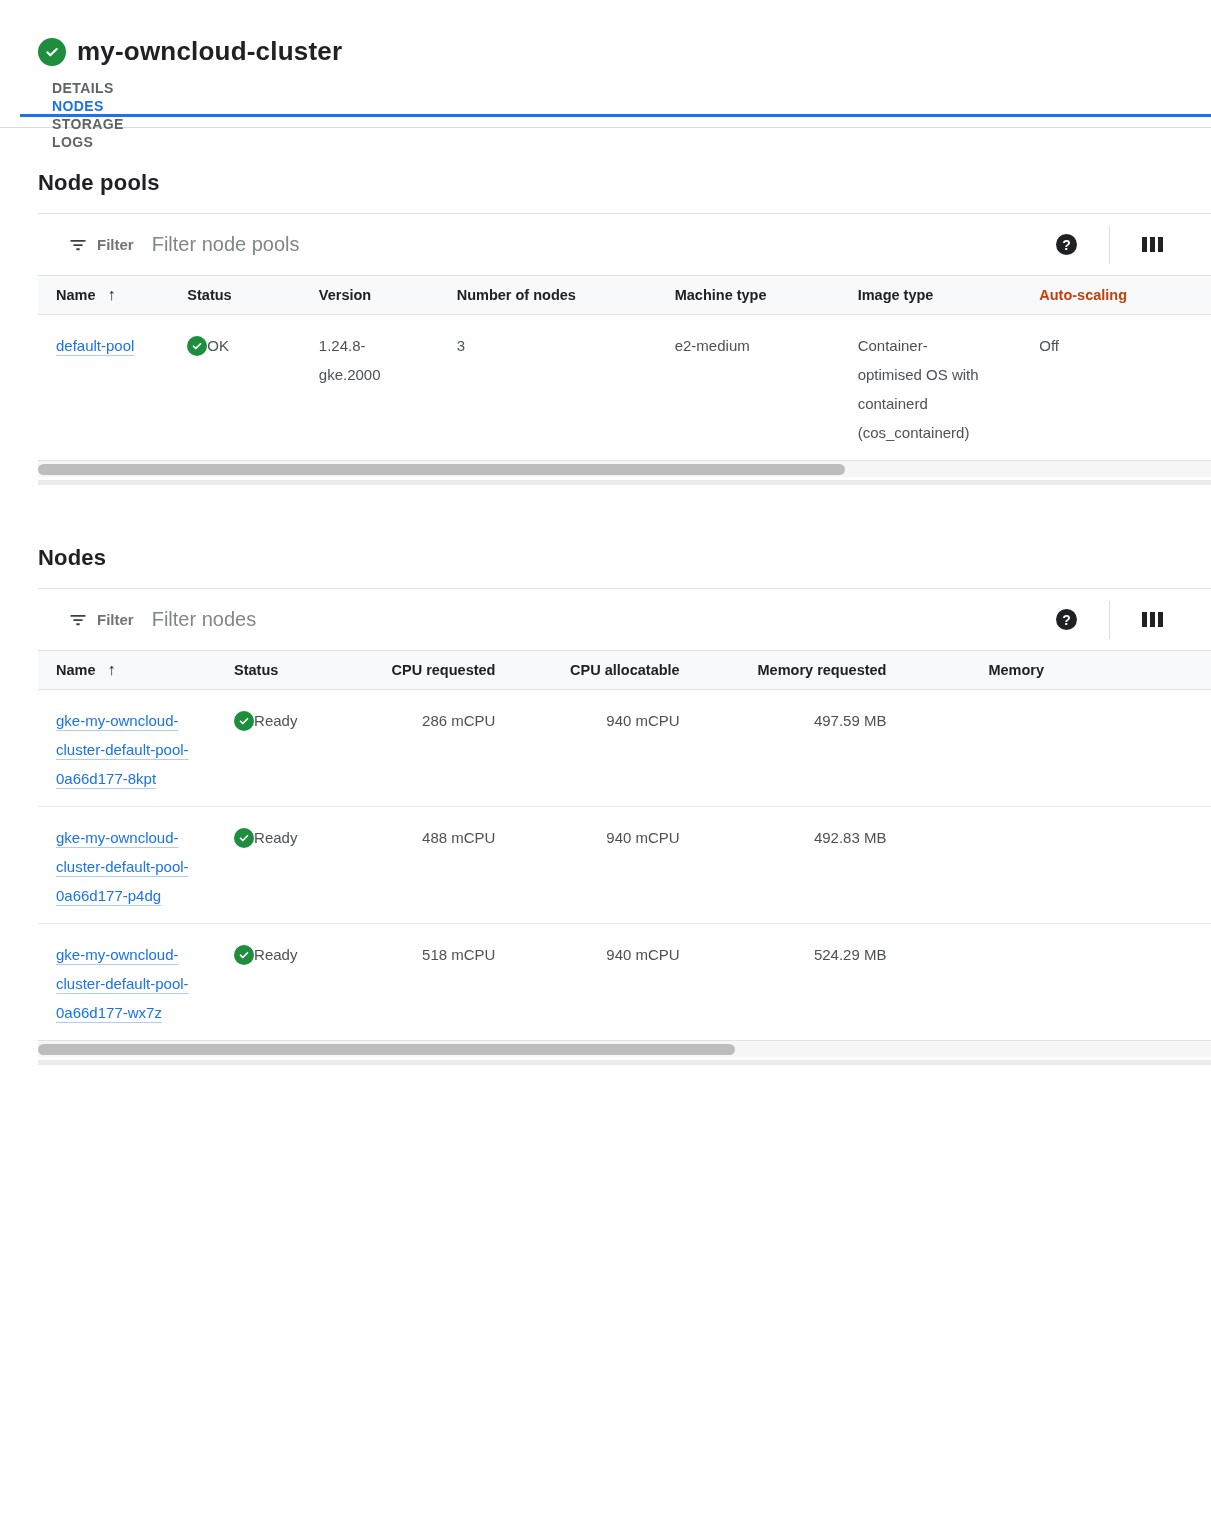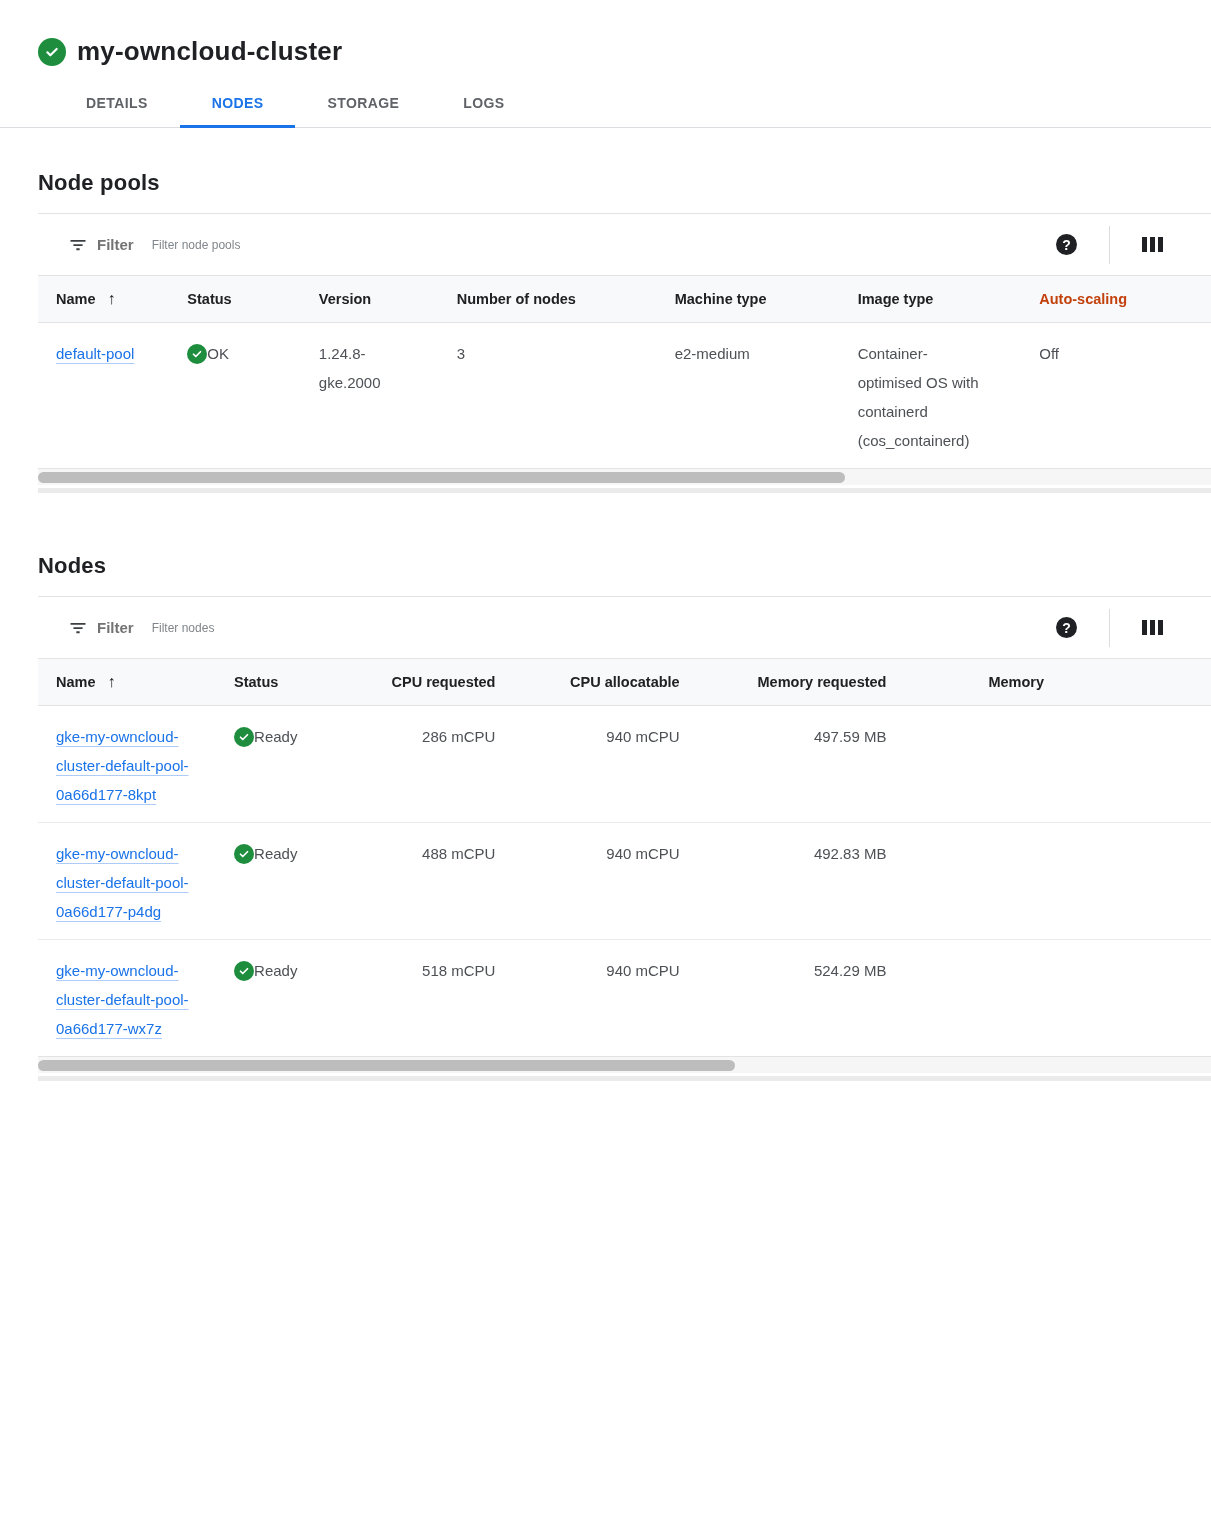--- a/index.html
+++ b/index.html
@@ -25,22 +25,22 @@
   }
   .status-circle.lg { width: 28px; height: 28px; }
   .status-circle.sm { width: 20px; height: 20px; }
   .status-circle svg { display: block; }
   .cluster-title { font-size: 26px; font-weight: 700; letter-spacing: 0.2px; }
 
   
   .tabs {
     display: flex; align-items: stretch;
     border-bottom: 1px solid #dadce0;
-    margin-left: -38px; padding-left: 54px;
-    height: 48px; margin-top: 4px;
+    margin-left: -38px; padding-left: 20px;
+    height: 48px; margin-top: 4px; flex-direction: column;
   }
   .tab {
     display: flex; align-items: center;
     padding: 0 32px;
     font-size: 14px; font-weight: 700; letter-spacing: 0.4px;
     color: #5f6368; cursor: pointer;
     border-bottom: 3px solid transparent;
     margin-bottom: -1px;
   }
   .tab.active { color: #1a73e8; border-bottom-color: #1a73e8; }
@@ -54,21 +54,21 @@
 
   
   .toolbar {
     display: flex; align-items: center;
     height: 61px; padding-left: 30px; padding-right: 48px;
   }
   .filter-icon { width: 20px; height: 20px; color: #3c4043; flex: 0 0 auto; }
   .filter-label { font-size: 15px; font-weight: 700; margin-left: 9px; color: #737373; }
   .filter-input {
     border: none; outline: none; background: transparent;
-    font-family: inherit; font-size: 12px; color: #202124;
+    font-family: inherit; font-size: 20px; color: #202124;
     margin-left: 18px; flex: 1 1 auto; min-width: 0;
   }
   .filter-input::placeholder { color: #80868b; }
   .toolbar-right { display: flex; align-items: center; flex: 0 0 auto; }
   .help-btn {
     width: 21px; height: 21px; border-radius: 50%;
     background: #202124; color: #fff;
     display: inline-flex; align-items: center; justify-content: center;
     font-size: 14px; font-weight: 700; cursor: pointer;
     font-family: "Liberation Sans", sans-serif;
@@ -79,21 +79,21 @@
 
   
   .table-clip { overflow: hidden; width: 1173px; }
   table { border-collapse: collapse; table-layout: fixed; }
   th, td {
     text-align: left; vertical-align: top;
     font-size: 15px; line-height: 29px;
     padding: 0 0 0 18px;
   }
   thead tr { background: #f8f9fa; border-top: 1px solid #e3e3e3; border-bottom: 1px solid #e3e3e3; }
-  th { font-weight: 700; color: #202124; padding-top: 9px; padding-bottom: 9px; line-height: 28px; font-size: 14.5px; white-space: nowrap; }
+  th { font-weight: 700; color: #202124; padding-top: 9px; padding-bottom: 9px; line-height: 20px; font-size: 14.5px; white-space: nowrap; }
   th.dim { color: #c2410c; }
   td { color: #4d5156; padding-top: 16px; padding-bottom: 13px; }
   tbody tr { border-bottom: 1px solid #e8eaed; }
   tbody tr:last-child { border-bottom: none; }
   th.num, td.num { text-align: right; padding-left: 0; padding-right: 0; }
   .sort-arrow { font-weight: 700; font-size: 16px; margin-left: 12px; color: #202124; }
 
   a.cell-link {
     color: #1a73e8; text-decoration: underline;
     text-decoration-color: #aecbfa; text-underline-offset: 4px;

